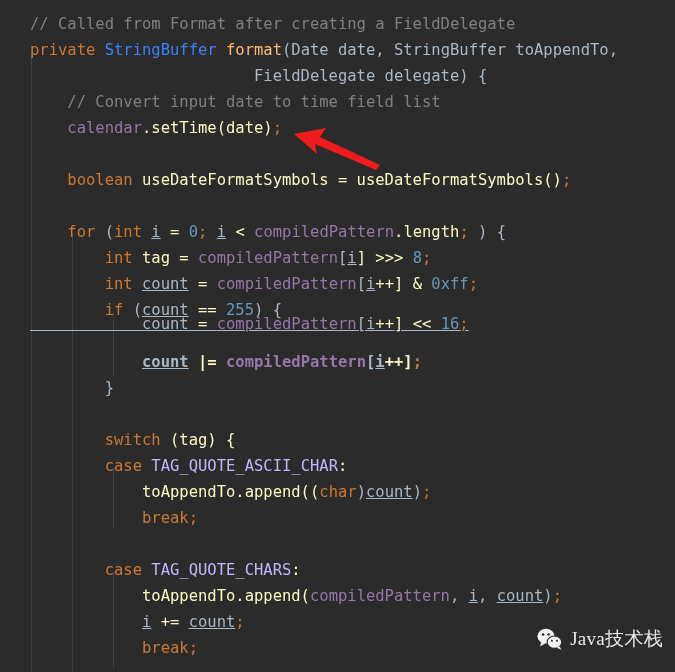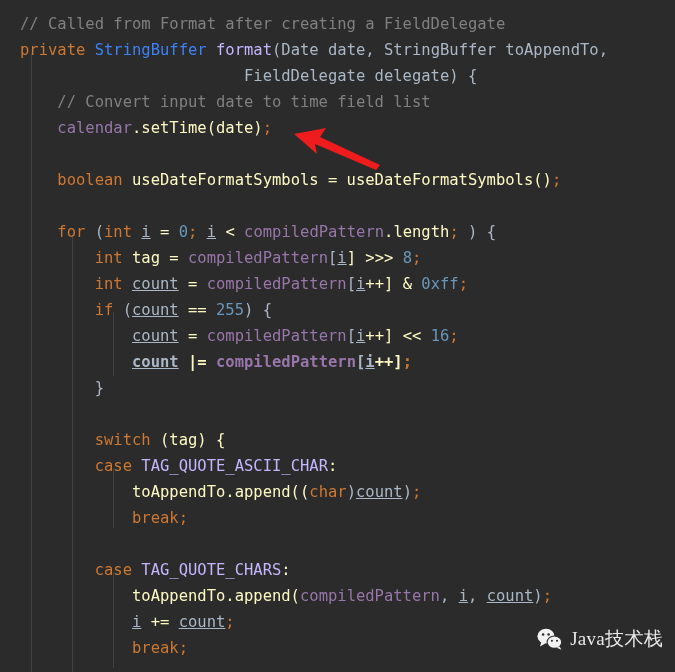--- a/index.html
+++ b/index.html
@@ -41,35 +41,35 @@
 
   .code-line {
     position: absolute;
     left: 0;
     height: 26px;
     line-height: 26px;
     white-space: pre;
     font-size: 15.5px;
     letter-spacing: 0px;
     color: #a9b7c6;
-    padding-left: 20px;
+    padding-left: 30px;
     box-sizing: border-box;
   }
 
   
   .t-default  { color: #fef9c3; }
   .t-comment  { color: #808080; }
   .t-keyword  { color: #cc7832; }
   .t-field    { color: #9876aa; }
   .t-static   { color: #c4b5fd; }
   .t-number   { color: #6897bb; }
   .t-local    { color: #a9b7c6; text-decoration: underline; }
   .t-param    { color: #a9b7c6; }
   .t-type     { color: #3b82f6; }
-  .t-method   { color: #c4b5fd; }
+  .t-method   { color: #fdba74; }
   .t-punct    { color: #a9b7c6; }
 
   
   #arrow-annotation {
     position: absolute;
     left: 292px;
     top: 124px;
     width: 90px;
     height: 48px;
     pointer-events: none;
@@ -114,21 +114,21 @@
       <div class="code-line" style="top: 63px;"><span class="t-param">                        FieldDelegate delegate</span><span class="t-punct">) {</span></div>
       <div class="code-line" style="top: 89px;"><span class="t-default">    </span><span class="t-comment">// Convert input date to time field list</span></div>
       <div class="code-line" style="top: 115px;"><span class="t-default">    </span><span class="t-field">calendar</span><span class="t-default">.setTime(date)</span><span class="t-keyword">;</span></div>
       <div class="code-line" style="top: 141px;">&nbsp;</div>
       <div class="code-line" style="top: 167px;"><span class="t-default">    </span><span class="t-keyword">boolean</span><span class="t-default"> useDateFormatSymbols = useDateFormatSymbols()</span><span class="t-keyword">;</span></div>
       <div class="code-line" style="top: 193px;">&nbsp;</div>
       <div class="code-line" style="top: 219px;"><span class="t-default">    </span><span class="t-keyword">for</span><span class="t-punct"> (</span><span class="t-keyword">int</span><span class="t-default"> </span><span class="t-local">i</span><span class="t-default"> = </span><span class="t-number">0</span><span class="t-keyword">;</span><span class="t-default"> </span><span class="t-local">i</span><span class="t-default"> &lt; </span><span class="t-field">compiledPattern</span><span class="t-default">.length</span><span class="t-keyword">;</span><span class="t-punct"> ) {</span></div>
       <div class="code-line" style="top: 245px;"><span class="t-default">        </span><span class="t-keyword">int</span><span class="t-default"> tag = </span><span class="t-field">compiledPattern</span><span class="t-punct">[</span><span class="t-local">i</span><span class="t-default">] &gt;&gt;&gt; </span><span class="t-number">8</span><span class="t-keyword">;</span></div>
       <div class="code-line" style="top: 271px;"><span class="t-default">        </span><span class="t-keyword">int</span><span class="t-default"> </span><span class="t-local">count</span><span class="t-default"> = </span><span class="t-field">compiledPattern</span><span class="t-punct">[</span><span class="t-local">i</span><span class="t-default">++] &amp; </span><span class="t-number">0xff</span><span class="t-keyword">;</span></div>
       <div class="code-line" style="top: 297px;"><span class="t-default">        </span><span class="t-keyword">if</span><span class="t-punct"> (</span><span class="t-local">count</span><span class="t-default"> == </span><span class="t-number">255</span><span class="t-punct">) {</span></div>
-      <div class="code-line" style="top: 323px;"><span class="t-default">            </span><span class="t-local">count</span><span class="t-default"> = </span><span class="t-field">compiledPattern</span><span class="t-punct">[</span><span class="t-local">i</span><span class="t-default">++] &lt;&lt; </span><span class="t-number">16</span><span class="t-keyword">;</span></div>
+      <div class="code-line" style="top: 311px; text-decoration: underline;"><span class="t-default">            </span><span class="t-local">count</span><span class="t-default"> = </span><span class="t-field">compiledPattern</span><span class="t-punct">[</span><span class="t-local">i</span><span class="t-default">++] &lt;&lt; </span><span class="t-number">16</span><span class="t-keyword">;</span></div>
       <div class="code-line" style="top: 349px; font-weight: bold;"><span class="t-default">            </span><span class="t-local">count</span><span class="t-default"> |= </span><span class="t-field">compiledPattern</span><span class="t-punct">[</span><span class="t-local">i</span><span class="t-default">++]</span><span class="t-keyword">;</span></div>
       <div class="code-line" style="top: 375px;"><span class="t-punct">        }</span></div>
       <div class="code-line" style="top: 401px;">&nbsp;</div>
       <div class="code-line" style="top: 427px;"><span class="t-default">        </span><span class="t-keyword">switch</span><span class="t-default"> (tag) {</span></div>
       <div class="code-line" style="top: 453px;"><span class="t-default">        </span><span class="t-keyword">case</span><span class="t-default"> </span><span class="t-static">TAG_QUOTE_ASCII_CHAR</span><span class="t-default">:</span></div>
       <div class="code-line" style="top: 479px;"><span class="t-default">            toAppendTo.append((</span><span class="t-keyword">char</span><span class="t-punct">)</span><span class="t-local">count</span><span class="t-punct">)</span><span class="t-keyword">;</span></div>
       <div class="code-line" style="top: 505px;"><span class="t-default">            </span><span class="t-keyword">break</span><span class="t-keyword">;</span></div>
       <div class="code-line" style="top: 531px;">&nbsp;</div>
       <div class="code-line" style="top: 557px;"><span class="t-default">        </span><span class="t-keyword">case</span><span class="t-default"> </span><span class="t-static">TAG_QUOTE_CHARS</span><span class="t-default">:</span></div>
       <div class="code-line" style="top: 583px;"><span class="t-default">            toAppendTo.append(</span><span class="t-field">compiledPattern</span><span class="t-punct">, </span><span class="t-local">i</span><span class="t-punct">, </span><span class="t-local">count</span><span class="t-punct">)</span><span class="t-keyword">;</span></div>

